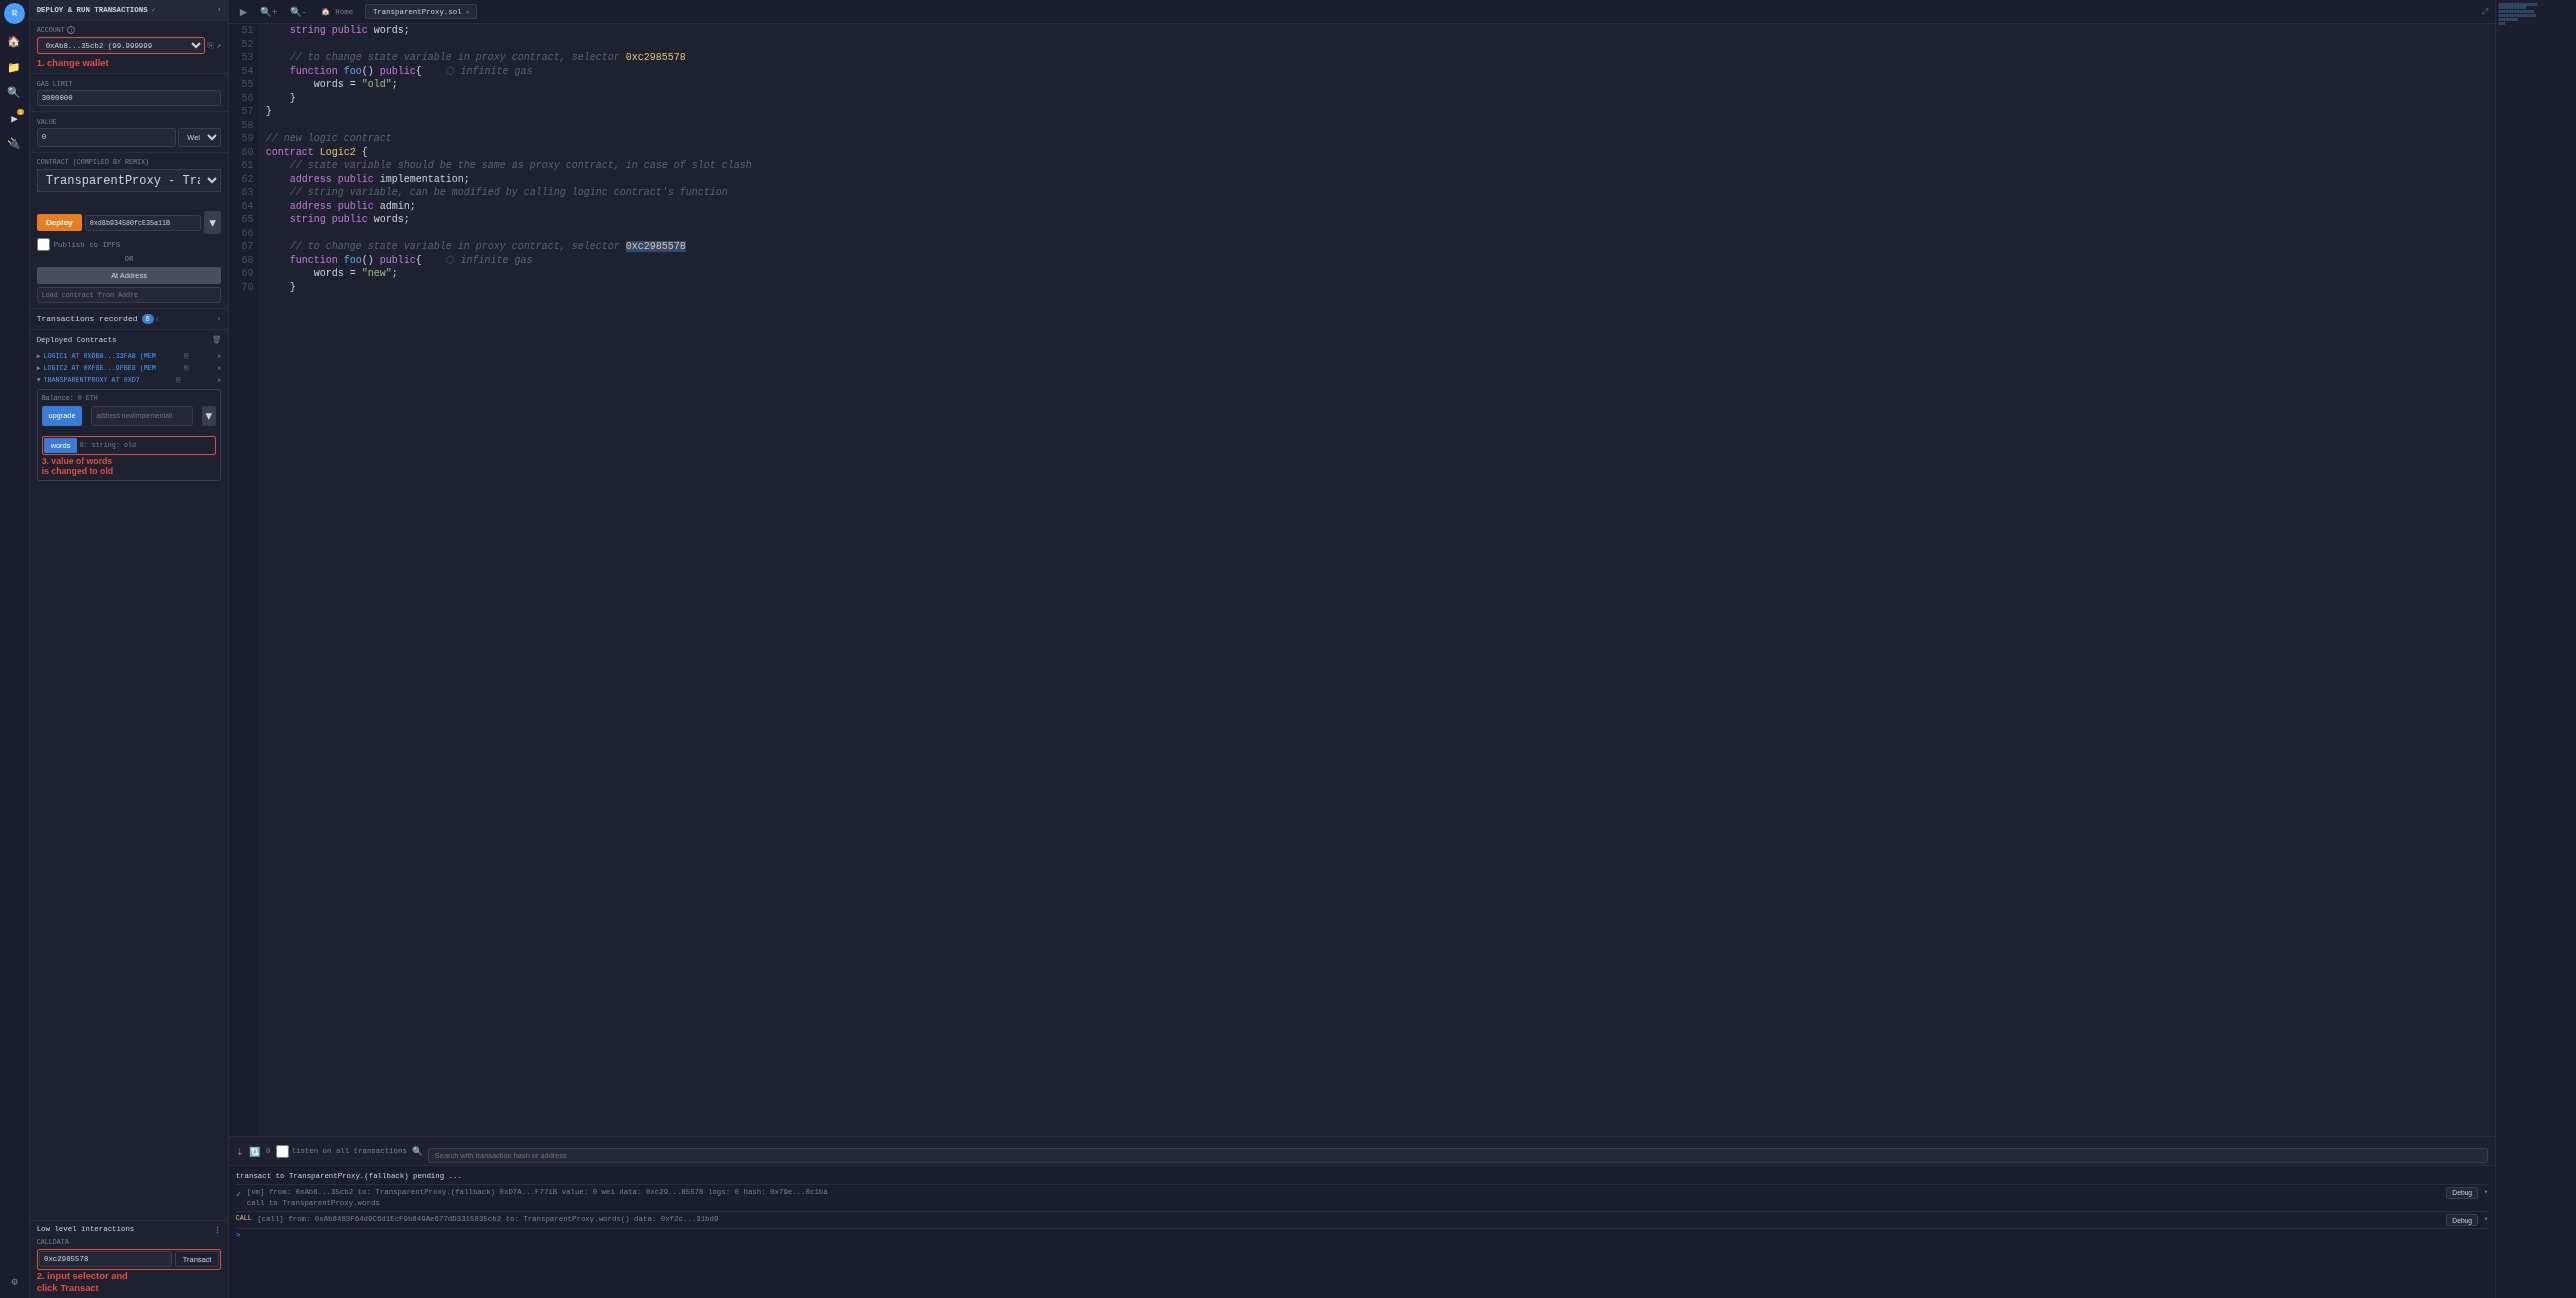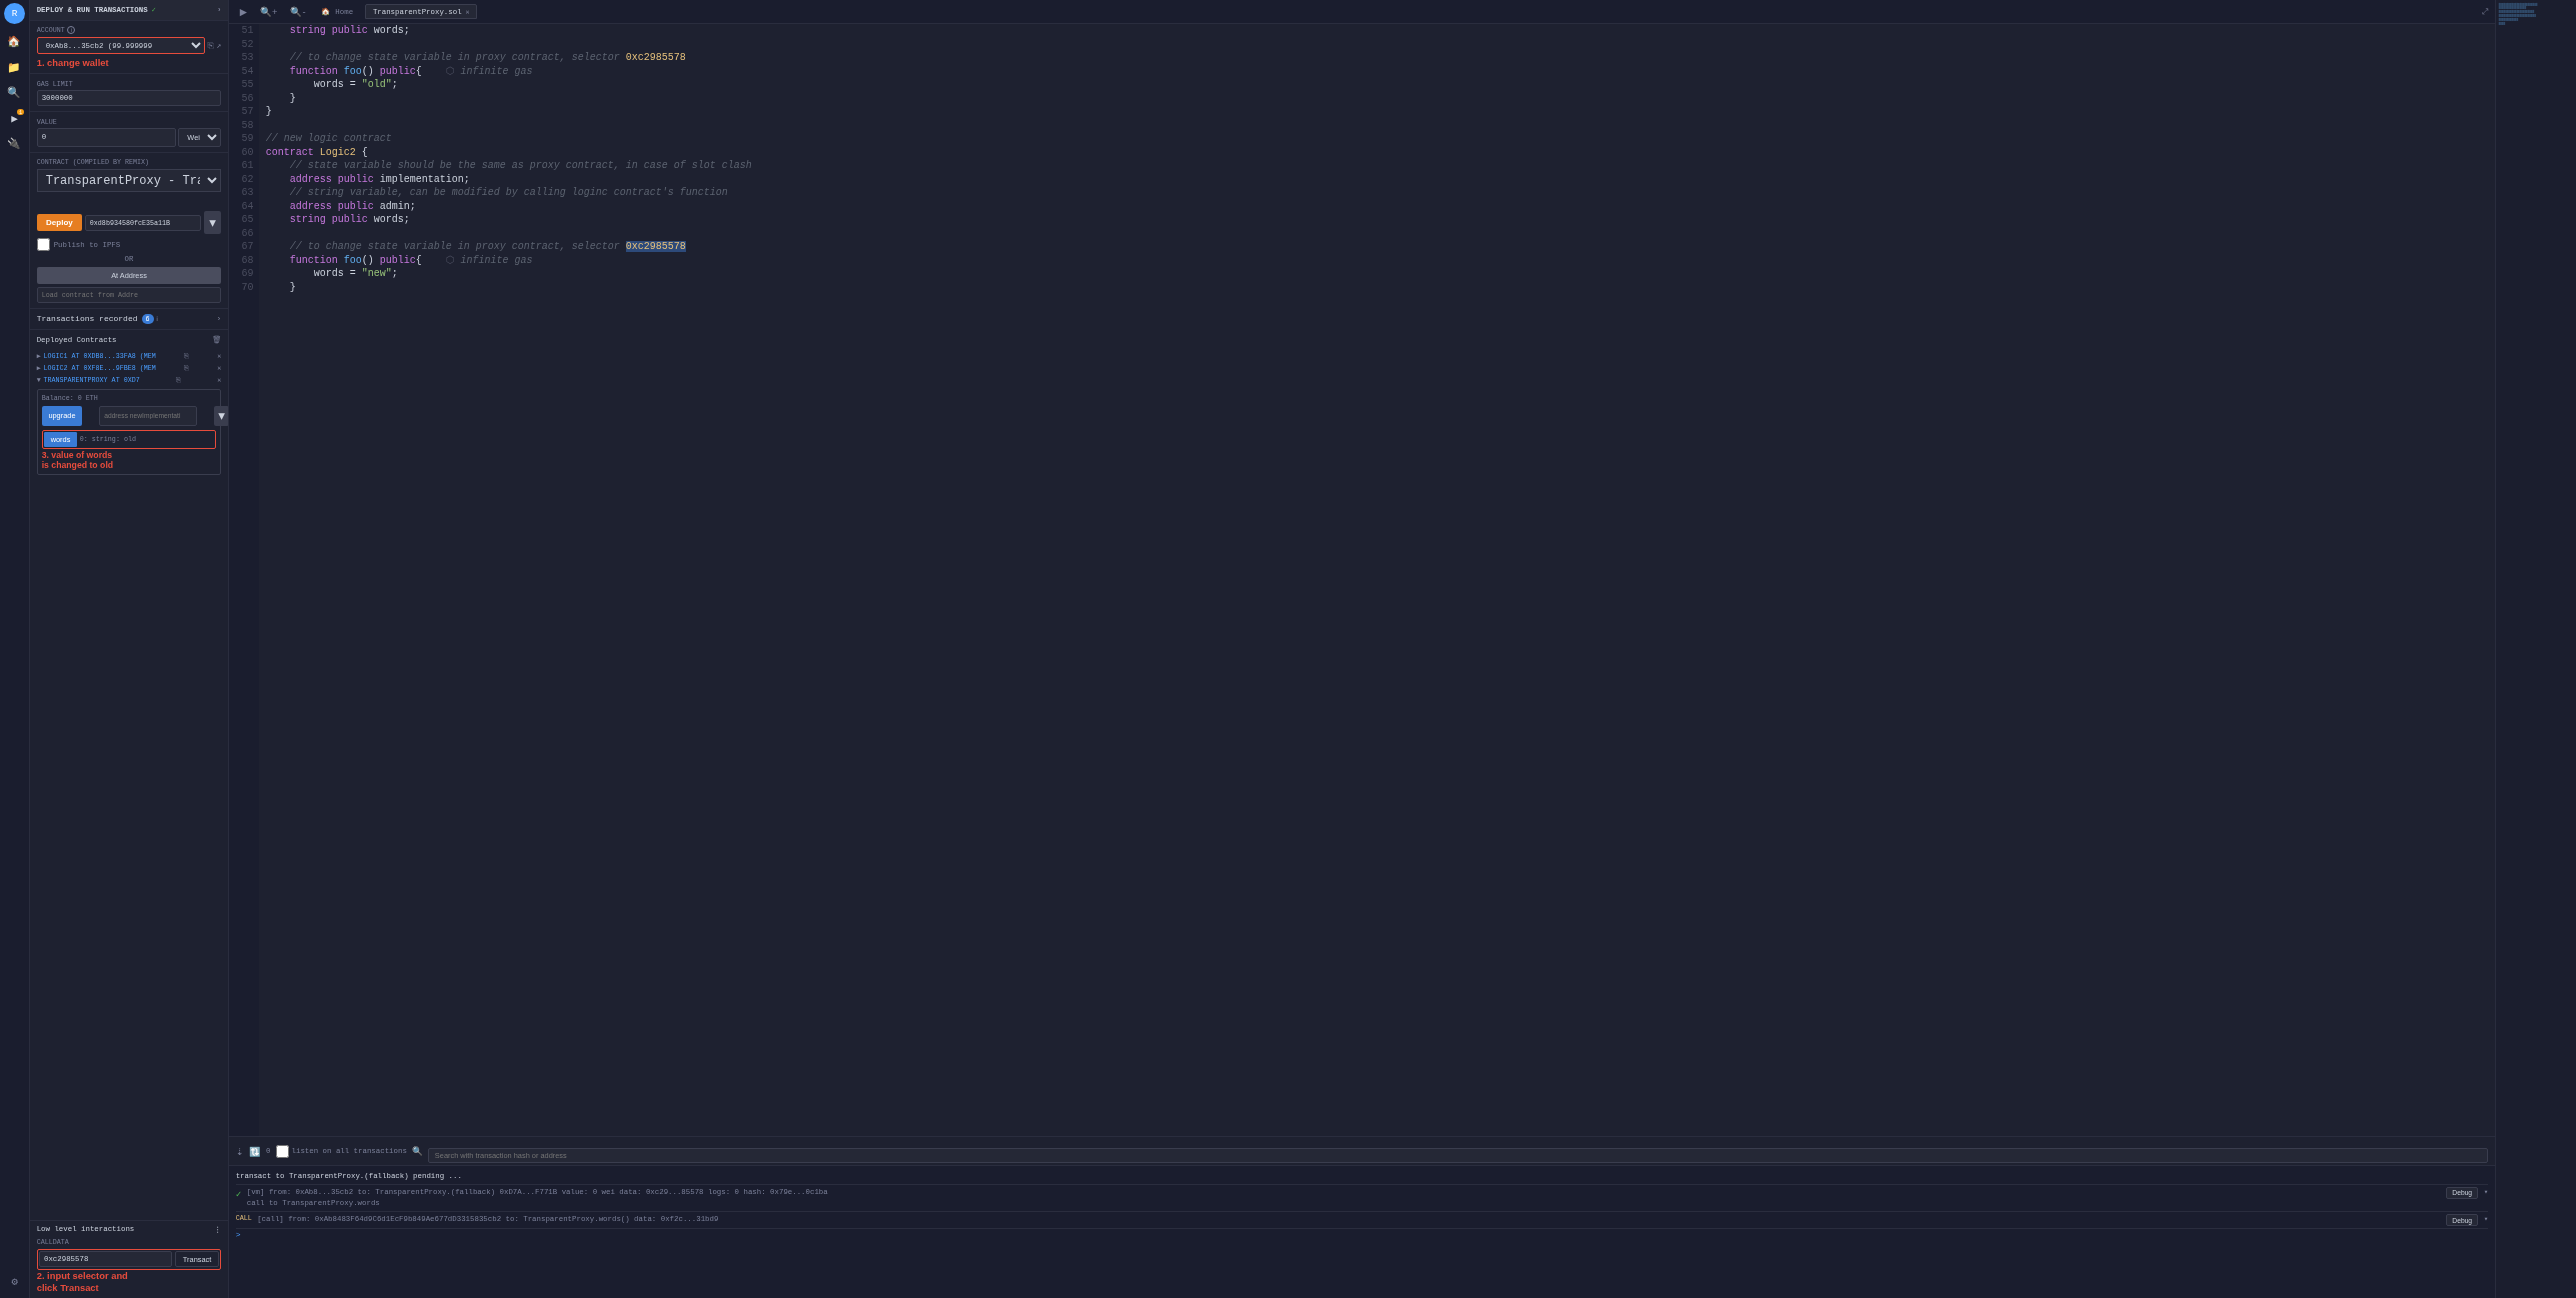--- a/index.html
+++ b/index.html
@@ -294,22 +294,22 @@
 
     .contract-expanded {
       border: 0.7px solid #3a3d4e;
       border-radius: 2px;
       margin: 2.7px 0;
       padding: 4px;
     }
     .balance-row { font-size: 6.7px; color: #7b8099; margin-bottom: 4px; }
     .upgrade-row {
       display: flex;
-      gap: 17px;
-      margin-bottom: 4px;
+      gap: 9px;
+      margin-bottom: 10px;
     }
     .btn-upgrade {
       background: #3a7bd5;
       color: white;
       border: none;
       border-radius: 2px;
       padding: 2.7px 6.7px;
       cursor: pointer;
       font-size: 7.4px;
     }

